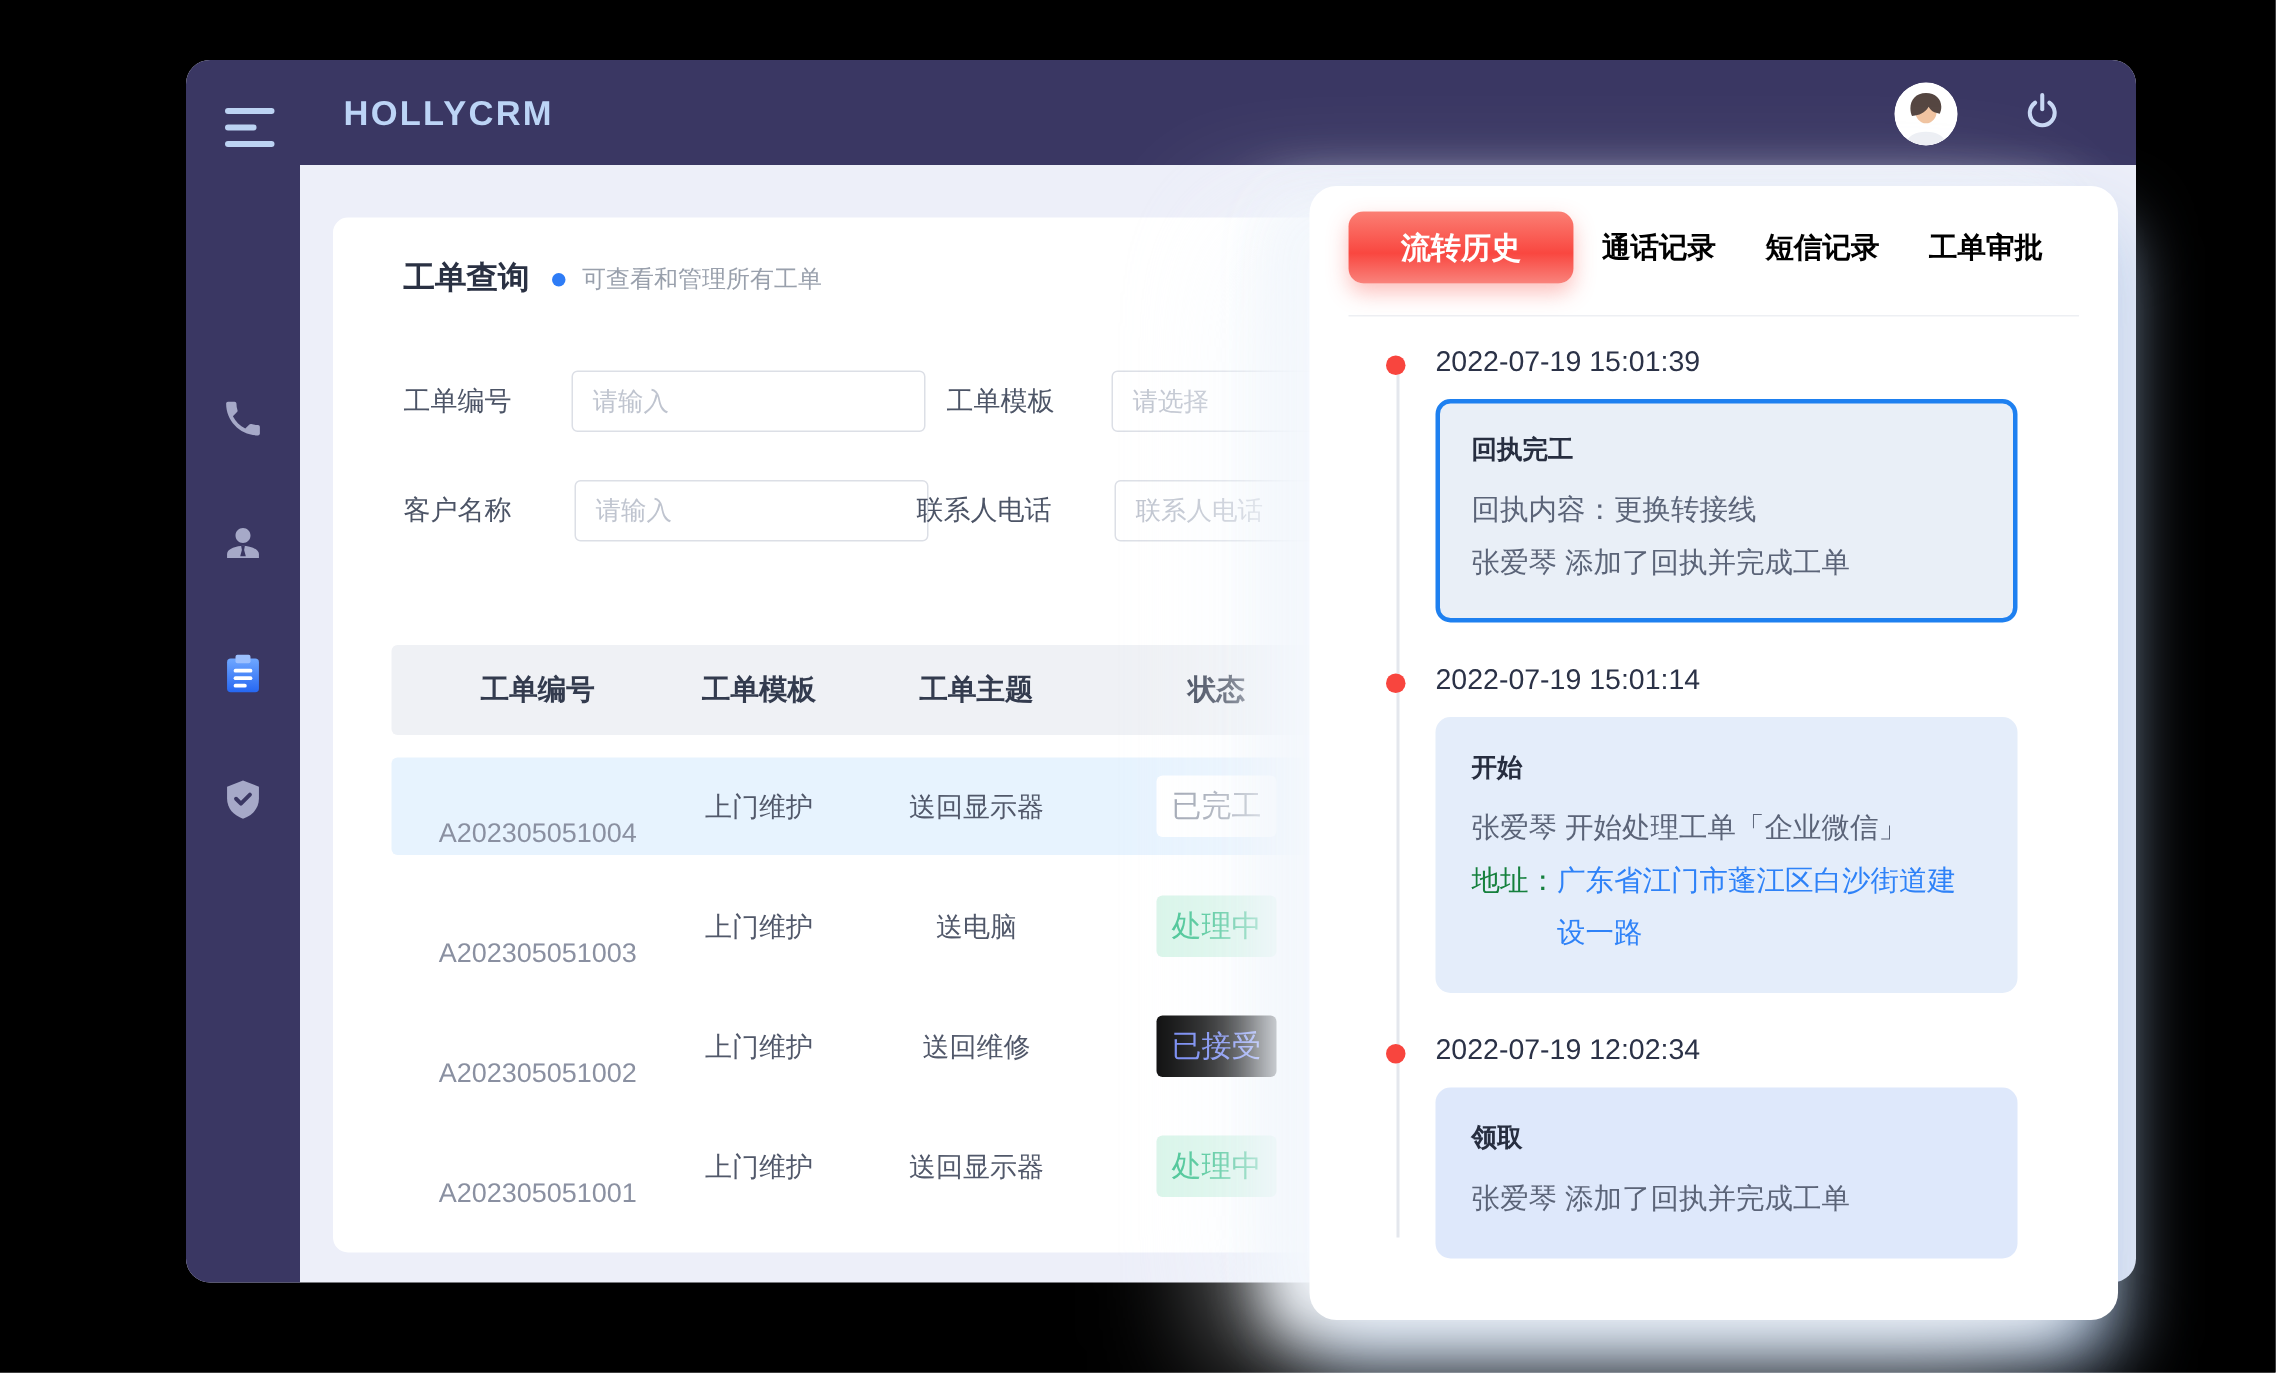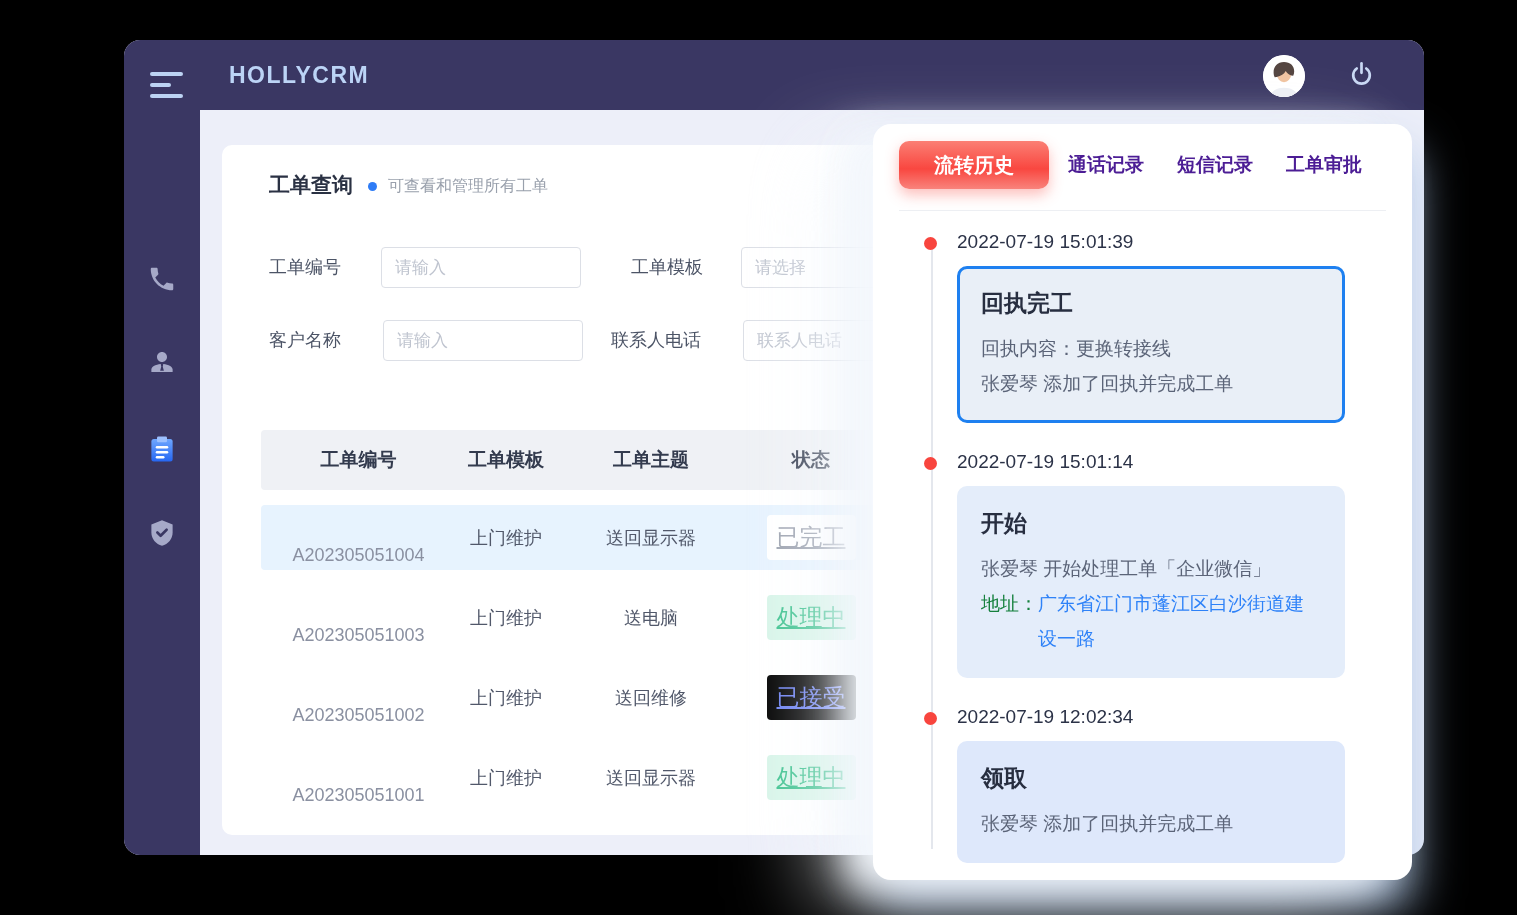--- a/index.html
+++ b/index.html
@@ -29,64 +29,64 @@
 
   
   .card { position:absolute; left:98px; top:105px; width:1164px; height:690px;
           background:#fff; border-radius:10px; }
   .card-title-row { position:absolute; left:47px; top:26px; display:flex; align-items:center; }
   .card-title { font-size:21px; font-weight:700; color:#2A3143; }
   .title-dot { width:9px; height:9px; border-radius:50%; background:#2E7CF6; margin:3px 11px 0 15px; }
   .card-sub { font-size:16px; color:#99A0AC; margin-top:3px; }
 
   .flabel { position:absolute; height:41px; line-height:41px; font-size:18px; color:#4C5466; }
-  .finput { position:absolute; width:200px; height:41px; border:1px solid #DCDFE6; border-radius:4px;
+  .finput { position:absolute; width:236px; height:41px; border:1px solid #DCDFE6; border-radius:4px;
             padding:0 13px; font-size:17px; color:#333; background:#fff; outline:none;
             font-family:inherit; }
   .finput::placeholder { color:#BFC4CF; }
 
   .table { position:absolute; left:39px; top:285px; right:0; }
   .trow { display:grid; grid-template-columns:195px 100px 190px 130px; align-items:center;
           text-align:center; }
   .thead { height:60px; background:#EFF1F5; border-radius:4px; font-size:19px;
            font-weight:600; color:#333B4E; }
   .tdata { height:65px; margin-top:15px; font-size:18px; color:#51586A; cursor:pointer; }
   .tdata .oid { color:#8A90A1;margin-top:36px; }
   .tdata.highlight { background:#E7F3FE; border-radius:4px; }
-  .badge { display:inline-block; padding:7px 10px; border-radius:4px; font-size:23px;text-decoration:underline; }
+  .badge { display:inline-block; padding:7px 10px; border-radius:4px; font-size:20px; }
   .badge.done { background:#FFFFFF; color:#9CA2AF; }
   .badge.processing { background:#D8F5E9; color:#3EC28F; }
   .badge.accepted { background:#000000; color:#6C80F0; }
 
   
   .panel { position:absolute; left:873px; top:100px; width:539px; height:756px;
            background:#fff; border-radius:18px; z-index:5;
            box-shadow:-28px 8px 38px rgba(246,249,253,.95),
                       -60px 24px 80px rgba(246,249,253,.55),
                        0 26px 48px rgba(168,195,230,.9);margin-top:24px; }
   .ptabs { display:flex; align-items:center; padding:17px 0 0 26px; }
   .ptab-active { width:150px; height:48px; border-radius:10px; border:none; cursor:pointer;
                  background:linear-gradient(180deg,#FB7F74 0%,#F94740 58%,#F9837C 100%);
                  color:#fff; font-size:20px; font-weight:700; font-family:inherit;
                  box-shadow:0 6px 14px rgba(249,71,64,.35); }
-  .ptab { margin-left:33px; font-size:19px; font-weight:600; color:#4c1d95; cursor:pointer; }
+  .ptab { margin-left:33px; font-size:19px; font-weight:600; color:#000000; cursor:pointer; }
   .ptab:first-of-type { margin-left:19px; }
   .pdivider { border:none; border-top:1px solid #EDEFF3; margin:21px 26px 0; }
 
   .timeline { position:relative; padding:20px 30px 0 84px; }
   .timeline:before { content:""; position:absolute; left:58px; top:32px; bottom:14px;
                      width:1.5px; background:#E4E7ED; }
   .tentry { position:relative; margin-bottom:28px; }
   .tdot { position:absolute; left:-33px; top:6px; width:13px; height:13px;
           border-radius:50%; background:#F8453E; }
   .ttime { font-size:19px; font-weight:500; color:#2B3247; margin-bottom:13px; }
   .tcard { width:388px; background:#E4EDFA; border-radius:10px; padding:22px 24px; cursor:pointer; }
   .tcard.selected { background:#E9EFF7; border:3px solid #1E80F0; padding:19px 21px; }
   .tcard.last { background:#DEE8FB; }
-  .tcard-title { font-size:23px; font-weight:700; color:#272E40; margin-bottom:12px; }
+  .tcard-title { font-size:17px; font-weight:700; color:#272E40; margin-bottom:12px; }
   .tcard-line { font-size:19px; color:#5B6478; line-height:35px; }
   .addr-row { display:flex; }
   .addr-label { font-size:19px; color:#15803d; line-height:35px; white-space:nowrap; }
   .addr-link { font-size:19px; color:#2E82F8; line-height:35px; flex:1; cursor:pointer;
                text-decoration:none; }
 </style>
 </head>
 <body>
 
 <div class="window">

